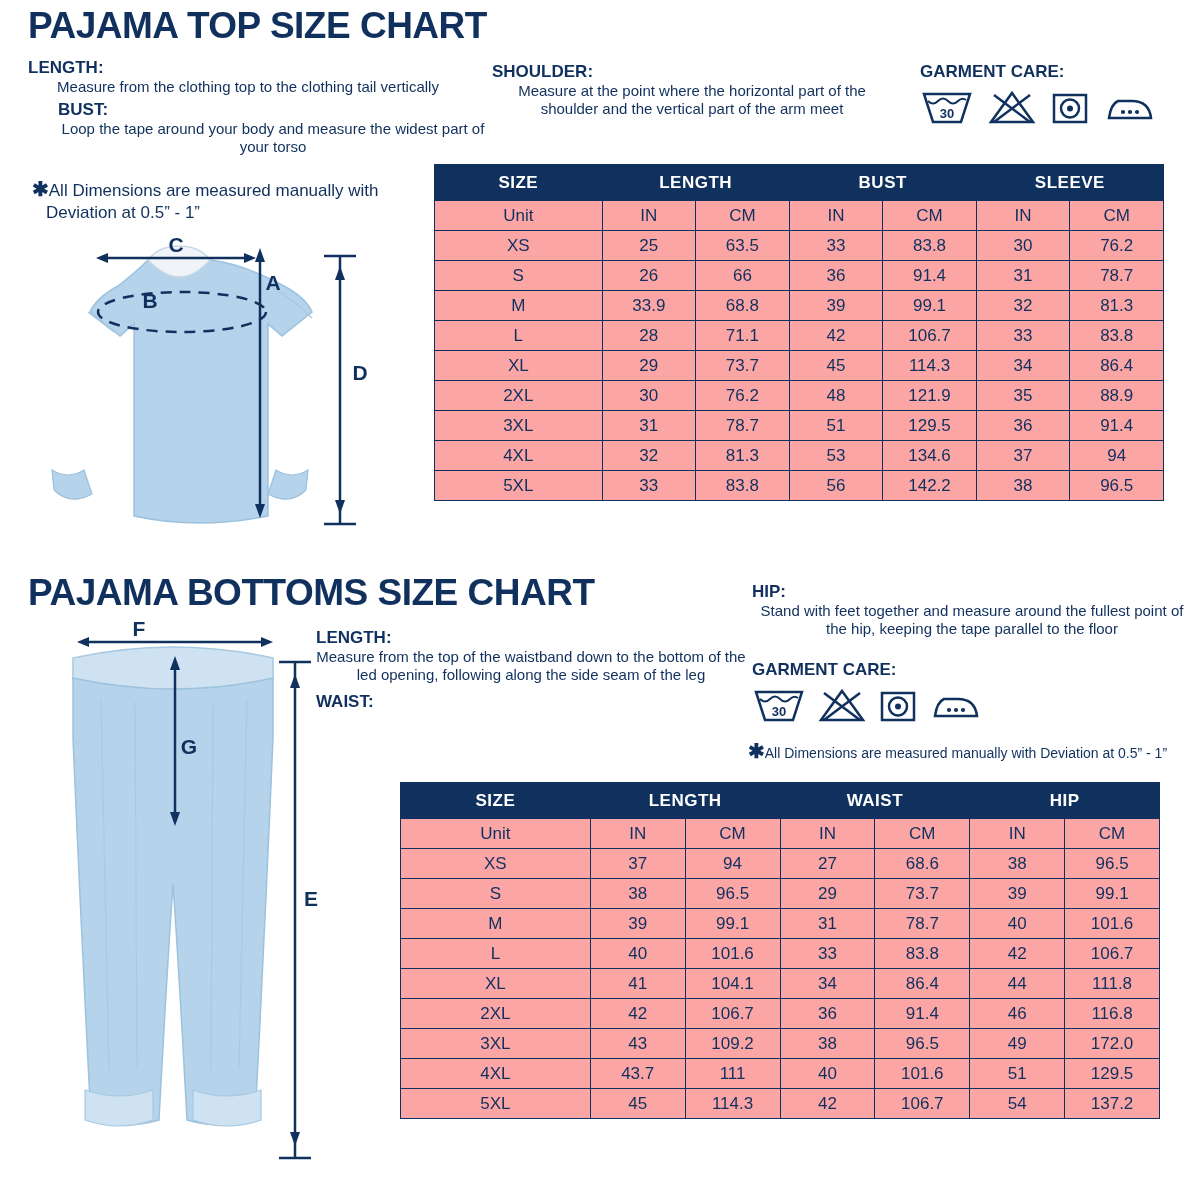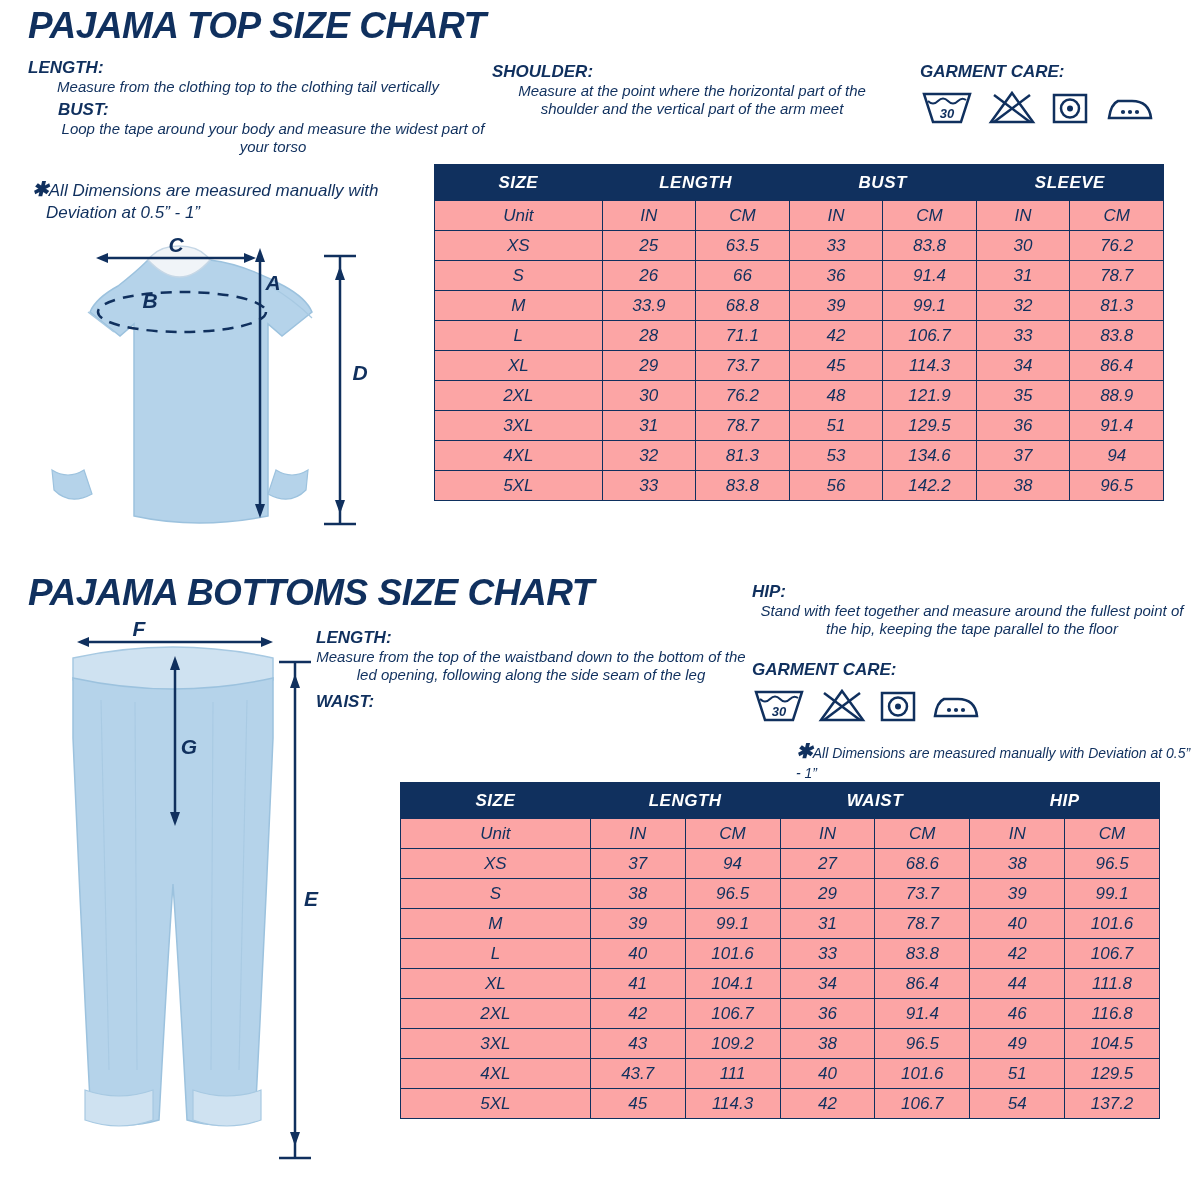--- a/index.html
+++ b/index.html
@@ -5,21 +5,21 @@
   * { box-sizing: border-box; }
   html, body { margin:0; padding:0; }
   body {
     width:1200px; height:1200px;
     background:#ffffff;
     font-family:"Liberation Sans", sans-serif;
     color:#12305c;
     position:relative;
     overflow:hidden;
   }
-  .page { position:relative; width:1196px; height:1200px;font-style:italic; }
+  .page { position:relative; width:1196px; height:1200px; }
 
   
   .main-title {
     position:absolute;
     font-size:37px;
     font-weight:bold;
     color:#10305e;
     letter-spacing:-0.5px;
     white-space:nowrap;
   }
@@ -50,21 +50,21 @@
   #blk-care-top { left:920px; top:62px; width:270px; }
 
   #blk-length-bot { left:316px; top:628px; width:430px; }
   #blk-waist-bot { left:316px; top:692px; width:400px; }
   #blk-hip-bot { left:752px; top:582px; width:440px; }
   #blk-care-bot { left:752px; top:660px; width:300px; }
   #blk-dev-bot { left:748px; top:738px; width:450px; }
 
   .dev-line { font-size:17px; color:#10305e; line-height:1.3; }
   .dev-star { font-weight:bold; font-size:20px; }
-  .dev-small { font-size:14px;margin-left:48px; }
+  .dev-small { font-size:14px; }
 
   
   .care-row { display:flex; gap:14px; margin-top:6px; align-items:flex-end; }
   .care-row.small { gap:12px; }
   .care-icon { display:block; }
 
   
   table {
     border-collapse:collapse;
     position:absolute;
@@ -470,21 +470,21 @@
         <td>46</td>
         <td>116.8</td>
       </tr>
       <tr>
         <td>3XL</td>
         <td>43</td>
         <td>109.2</td>
         <td>38</td>
         <td>96.5</td>
         <td>49</td>
-        <td>104.5</td>
+        <td>172.0</td>
       </tr>
       <tr>
         <td>4XL</td>
         <td>43.7</td>
         <td>111</td>
         <td>40</td>
         <td>101.6</td>
         <td>51</td>
         <td>129.5</td>
       </tr>

